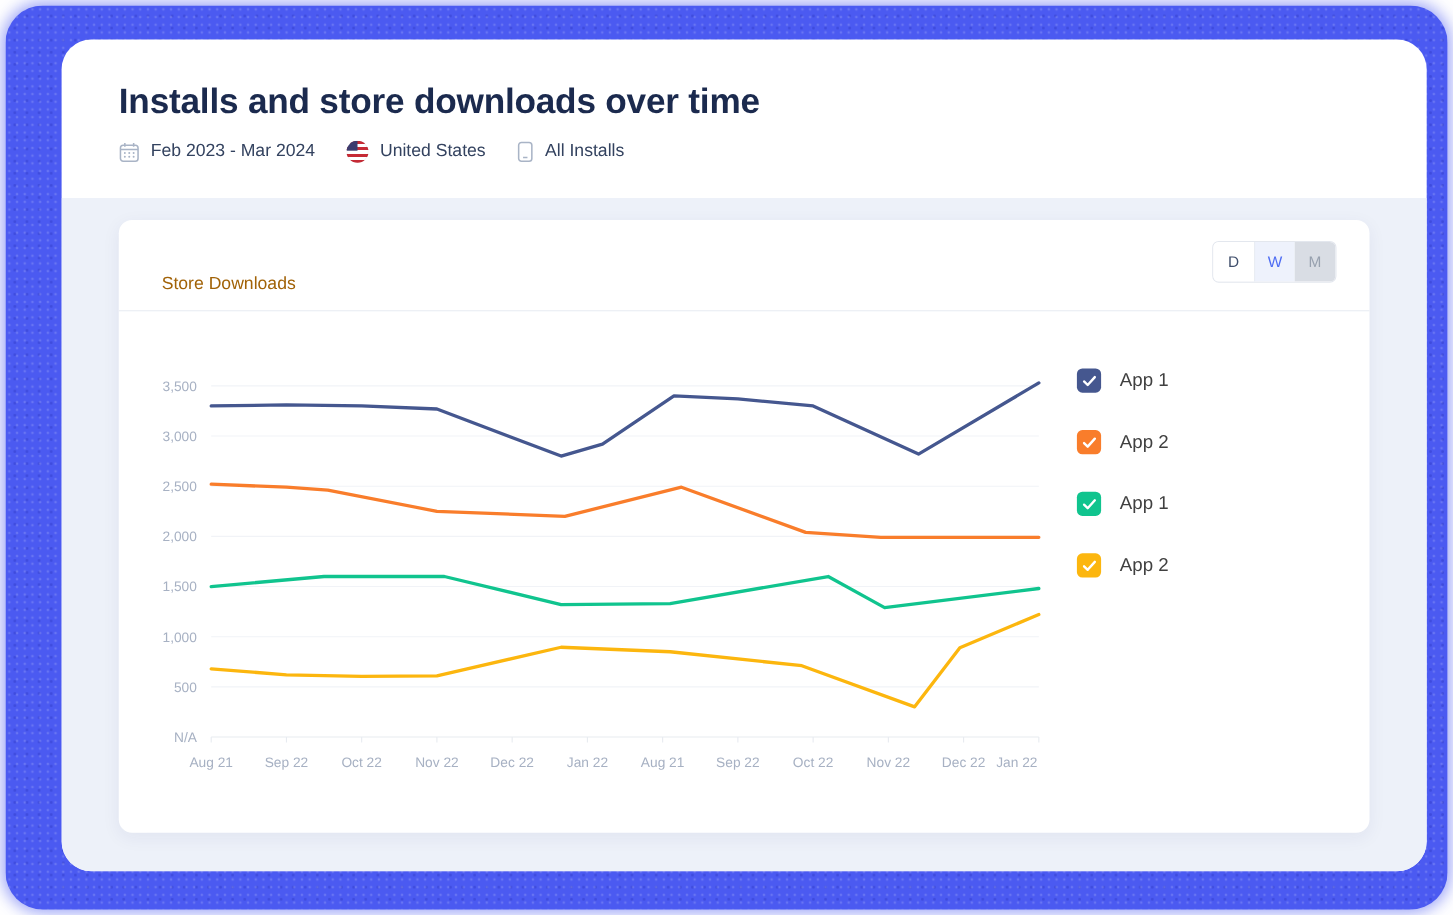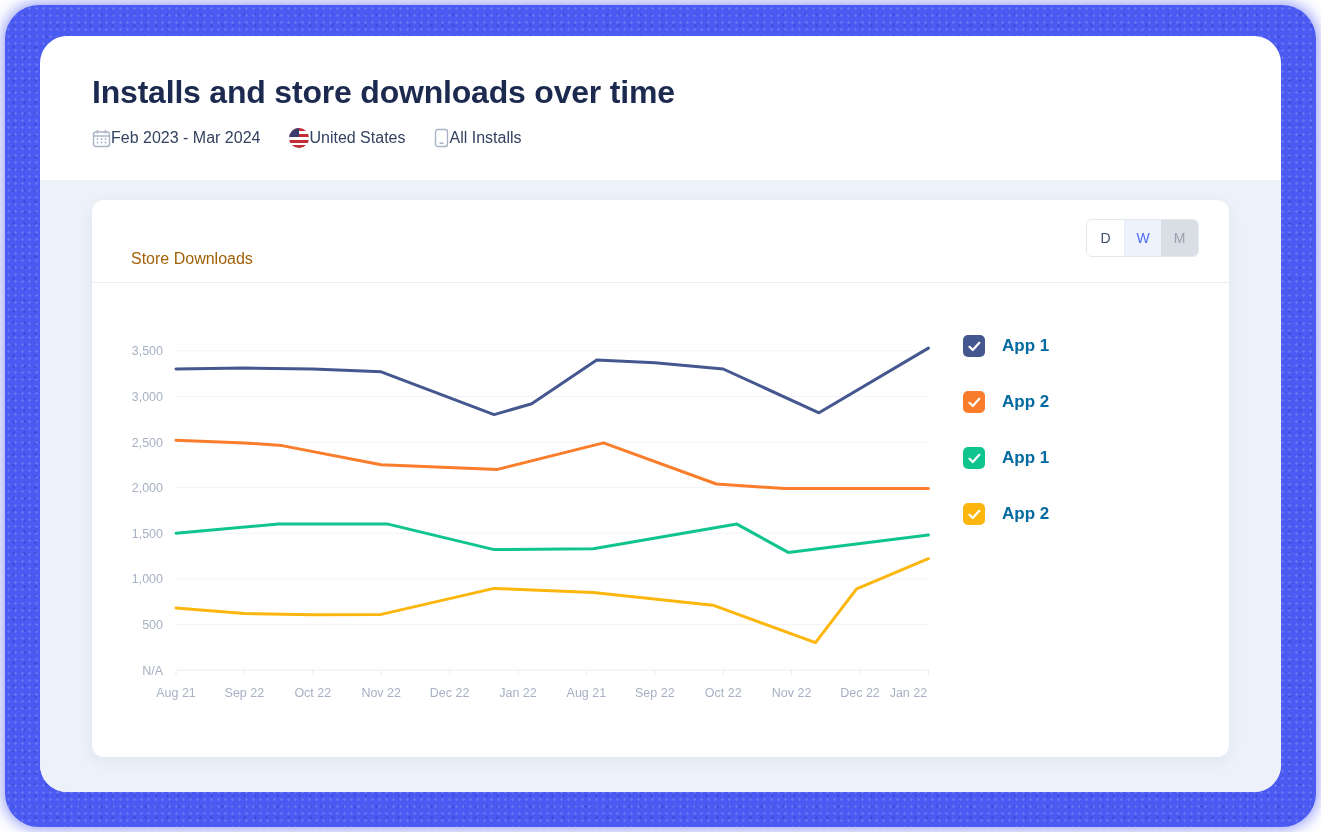--- a/index.html
+++ b/index.html
@@ -10,29 +10,29 @@
   
   .frame{
     position:absolute;inset:5px;border-radius:34px;background-color:#4b5af1;
     background-image:
       radial-gradient(rgba(255,255,255,.16) 1px, transparent 1.5px),
       radial-gradient(rgba(30,38,170,.28) 1px, transparent 1.5px);
     background-size:7px 7px,11px 11px;background-position:0 0,3px 4px;
     box-shadow:0 0 14px 3px rgba(75,90,241,.55);
   }
   .page{
-    position:absolute;left:40px;top:36px;width:1241px;height:756px;
+    position:absolute;left:56px;top:36px;width:1241px;height:756px;
     background:#ffffff;border-radius:27px;overflow:hidden;
   }
   .header{position:absolute;left:52px;top:38px;}
   .page-title{
     margin:0;font-size:32px;font-weight:600;color:#1b2a4e;letter-spacing:-.2px;
   }
   .meta-row{display:flex;align-items:center;gap:29px;margin-top:17px;}
-  .meta-item{display:flex;align-items:center;font-size:16px;color:#33425f;font-weight:500;}
+  .meta-item{display:flex;align-items:center;gap:10px;font-size:16px;color:#33425f;font-weight:500;}
   .meta-item svg{display:block;}
   .flag{
     position:relative;width:20px;height:20px;border-radius:50%;overflow:hidden;flex:0 0 20px;
     background:repeating-linear-gradient(180deg,#c62a35 0 2.9px,#ffffff 2.9px 5.8px);
     box-shadow:inset 0 0 0 .5px rgba(0,0,0,.08);
   }
   .flag::after{
     content:"";position:absolute;left:0;top:0;width:10px;height:9px;background:#3c3b6e;
   }
   
@@ -53,21 +53,21 @@
     width:37px;height:36px;font-size:14px;border:none;background:#ffffff;color:#3f4e6b;
     font-family:inherit;cursor:pointer;
   }
   .toggle .seg-w{background:#eef2fc;color:#4d6cf3;border-left:1px solid #e9edf3;}
   .toggle .seg-m{background:#d9dde4;color:#98a1af;}
   .chart-wrap{position:relative;height:474px;}
   #chart-svg{position:absolute;left:40px;top:46px;}
   .legend{position:absolute;left:871px;top:52px;display:flex;flex-direction:column;gap:34px;}
   .legend-item{display:flex;align-items:center;gap:17px;cursor:pointer;}
   .legend-check{width:22px;height:22px;border-radius:5px;display:flex;align-items:center;justify-content:center;flex:0 0 22px;}
-  .legend-label{font-size:17px;color:#0369a1;font-weight:bold;}
+  .legend-label{font-size:17px;color:#404040;}
 </style>
 </head>
 <body>
 
 <div class="frame"></div>
 
 <div class="page">
 
   <div class="header">
     <h1 class="page-title">Installs and store downloads over time</h1>

